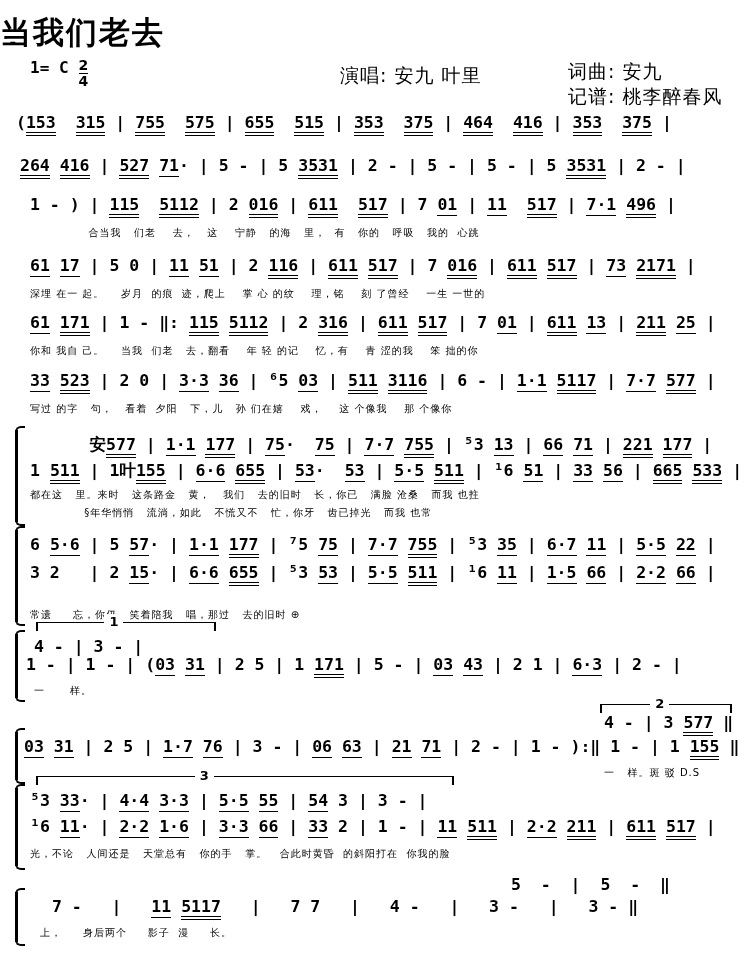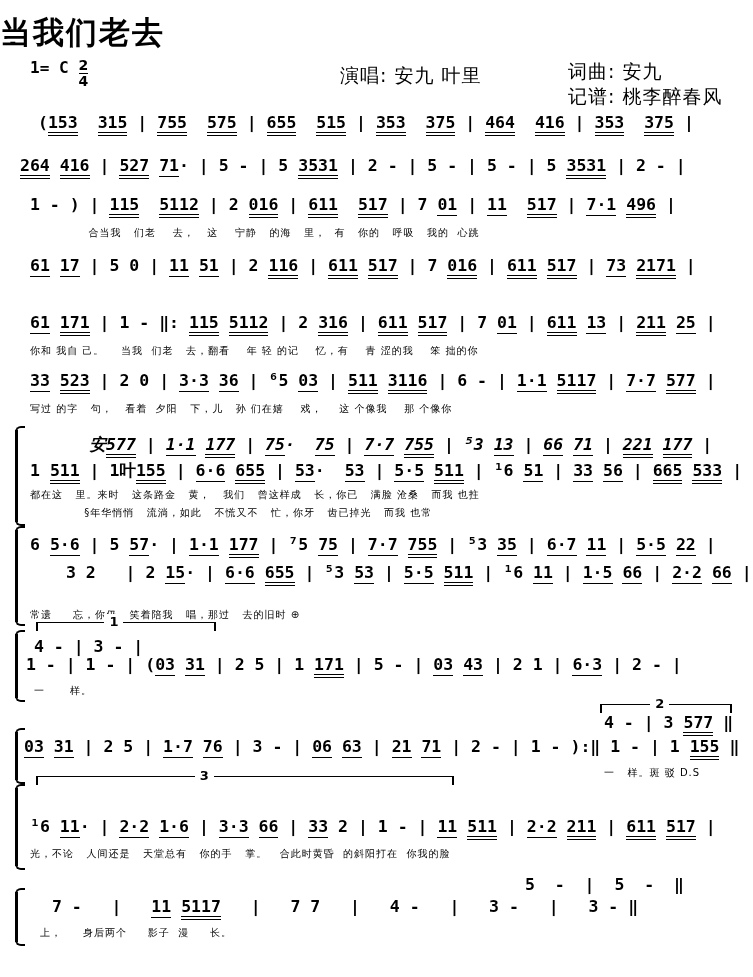--- a/index.html
+++ b/index.html
@@ -31,41 +31,41 @@
 
   .volta{position:absolute;border-top:1.6px solid #000;height:12px;}
   .volta::before,.volta::after{content:"";position:absolute;top:-1px;width:1.6px;height:9px;background:#000;}
   .volta::before{left:0;}
   .volta::after{right:0;}
   .volta .vnum{position:absolute;top:-9px;left:38%;background:#fff;padding:0 5px;
                font:bold 13px "DejaVu Sans",sans-serif;}
   .footer{position:absolute;left:28px;top:944px;font-size:15px;letter-spacing:0.5px;}
 
   
-  .s0{top:112px;left:16px;margin-left:22px;}
+  .s0{top:112px;left:16px;}
   .s1{top:155px;left:20px;}
   .s2n{top:194px;left:30px;}  .s2l{top:224px;left:30px;}
   .s3n{top:255px;left:30px;}  .s3l{top:285px;left:30px;}
   .s4n{top:312px;left:30px;}  .s4l{top:342px;left:30px;}
   .s5n{top:370px;left:30px;}  .s5l{top:400px;left:30px;}
-  .s6br{top:430px;height:92px;} .s6u{top:434px;left:30px;font-style:italic;} .s6d{top:460px;left:30px;}
+  .s6br{top:430px;height:92px;} .s6u{top:434px;left:30px;} .s6d{top:460px;left:30px;}
   .s6l1{top:486px;left:30px;}  .s6l2{top:504px;left:30px;}
-  .s7br{top:530px;height:92px;} .s7u{top:534px;left:30px;} .s7d{top:562px;left:30px;margin-left:36px;}
+  .s7br{top:530px;height:92px;} .s7u{top:534px;left:30px;} .s7d{top:562px;left:30px;}
   .s7l1{top:588px;left:30px;}  .s7l2{top:606px;left:30px;}
   .s8v{top:622px;left:36px;width:180px;}
   .s8br{top:634px;height:64px;} .s8u{top:636px;left:34px;} .s8d{top:654px;left:26px;}
   .s8l{top:682px;left:34px;}
   .s9v{top:704px;left:600px;width:132px;}
   .s9u{top:712px;left:604px;}
   .s9br{top:732px;height:48px;} .s9d{top:736px;left:24px;}
   .s9l{top:764px;left:604px;}
   .s10v{top:776px;left:36px;width:418px;}
   .s10br{top:788px;height:78px;} .s10u{top:790px;left:30px;} .s10d{top:816px;left:30px;}
   .s10l{top:845px;left:30px;}
-  .s11u{top:874px;left:525px;text-align:right;}
+  .s11u{top:874px;left:511px;text-align:right;}
   .s11br{top:892px;height:50px;} .s11d{top:896px;left:40px;margin-left:12px;}
   .s11l{top:924px;left:40px;}
 </style>
 </head>
 <body>
 
 <div class="page">
 
   <div class="margin-dash">-</div>
   <h1 class="title">当我们老去</h1>
@@ -78,31 +78,32 @@
   <div class="credit composer">词曲: 安九</div>
   <div class="credit transcriber">记谱: 桃李醉春风</div>
 
   <div class="notes s0">(<span class="beam beam2">153</span>  <span class="beam beam2">315</span> | <span class="beam beam2">755</span>  <span class="beam beam2">575</span> | <span class="beam beam2">655</span>  <span class="beam beam2">515</span> | <span class="beam beam2">353</span>  <span class="beam beam2">375</span> | <span class="beam beam2">464</span>  <span class="beam beam2">416</span> | <span class="beam beam2">353</span>  <span class="beam beam2">375</span> |</div>
   <div class="notes s1"><span class="beam beam2">264</span> <span class="beam beam2">416</span> | <span class="beam beam2">527</span> <span class="beam">71</span>· | 5 - | 5 <span class="beam beam2">3531</span> | 2 - | 5 - | 5 - | 5 <span class="beam beam2">3531</span> | 2 - |</div>
 
   <div class="notes s2n">1 - ) | <span class="beam beam2">115</span>  <span class="beam beam2">5112</span> | 2 <span class="beam beam2">016</span> | <span class="beam beam2">611</span>  <span class="beam beam2">517</span> | 7 <span class="beam">01</span> | <span class="beam">11</span>  <span class="beam beam2">517</span> | <span class="beam">7·1</span> <span class="beam beam2">496</span> |</div>
   <div class="lyr s2l">              合当我   们老    去，   这    宁静   的海   里，  有   你的   呼吸   我的  心跳</div>
 
   <div class="notes s3n"><span class="beam">61</span> <span class="beam">17</span> | 5 0 | <span class="beam">11</span> <span class="beam">51</span> | 2 <span class="beam beam2">116</span> | <span class="beam beam2">611</span> <span class="beam beam2">517</span> | 7 <span class="beam beam2">016</span> | <span class="beam beam2">611</span> <span class="beam beam2">517</span> | <span class="beam">73</span> <span class="beam beam2">2171</span> |</div>
+  <div class="lyr s3l">深埋 在一 起。    岁月  的痕  迹，爬上    掌 心 的纹    理，铭    刻 了曾经    一生 一世的</div>
 
   <div class="notes s4n"><span class="beam">61</span> <span class="beam beam2">171</span> | 1 - ‖: <span class="beam beam2">115</span> <span class="beam beam2">5112</span> | 2 <span class="beam beam2">316</span> | <span class="beam beam2">611</span> <span class="beam beam2">517</span> | 7 <span class="beam">01</span> | <span class="beam beam2">611</span> <span class="beam">13</span> | <span class="beam beam2">211</span> <span class="beam">25</span> |</div>
   <div class="lyr s4l">你和 我自 己。    当我  们老   去，翻看    年 轻 的记    忆，有    青 涩的我    笨 拙的你</div>
 
   <div class="notes s5n"><span class="beam">33</span> <span class="beam beam2">523</span> | 2 0 | <span class="beam">3·3</span> <span class="beam">36</span> | ⁶5 <span class="beam">03</span> | <span class="beam beam2">511</span> <span class="beam beam2">3116</span> | 6 - | <span class="beam">1·1</span> <span class="beam beam2">5117</span> | <span class="beam">7·7</span> <span class="beam beam2">577</span> |</div>
   <div class="lyr s5l">写过 的字   句，   看着  夕阳   下，儿   孙 们在嬉    戏，    这 个像我    那 个像你</div>
 
   <div class="brace s6br"></div>
   <div class="notes s6u">      安<span class="beam beam2">577</span> | <span class="beam">1·1</span> <span class="beam beam2">177</span> | <span class="beam">75</span>·  <span class="beam">75</span> | <span class="beam">7·7</span> <span class="beam beam2">755</span> | ⁵3 <span class="beam">13</span> | <span class="beam">66</span> <span class="beam">71</span> | <span class="beam beam2">221</span> <span class="beam beam2">177</span> |</div>
   <div class="notes s6d">1 <span class="beam beam2">511</span> | 1叶<span class="beam beam2">155</span> | <span class="beam">6·6</span> <span class="beam beam2">655</span> | <span class="beam">53</span>·  <span class="beam">53</span> | <span class="beam">5·5</span> <span class="beam beam2">511</span> | ¹6 <span class="beam">51</span> | <span class="beam">33</span> <span class="beam">56</span> | <span class="beam beam2">665</span> <span class="beam beam2">533</span> |</div>
-  <div class="lyr s6l1">都在这   里。来时   这条路金   黄，   我们   曾这样成   长，你已   满脸 沧桑   而我 也拄</div>
+  <div class="lyr s6l1">都在这   里。来时   这条路金   黄，   我们   去的旧时   长，你已   满脸 沧桑   而我 也拄</div>
   <div class="lyr s6l2">             §年华悄悄   流淌，如此   不慌又不   忙，你牙   齿已掉光   而我 也常</div>
 
   <div class="brace s7br"></div>
   <div class="notes s7u">6 <span class="beam">5·6</span> | 5 <span class="beam">57</span>· | <span class="beam">1·1</span> <span class="beam beam2">177</span> | ⁷5 <span class="beam">75</span> | <span class="beam">7·7</span> <span class="beam beam2">755</span> | ⁵3 <span class="beam">35</span> | <span class="beam">6·7</span> <span class="beam">11</span> | <span class="beam">5·5</span> <span class="beam">22</span> |</div>
   <div class="notes s7d">3 2   | 2 <span class="beam">15</span>· | <span class="beam">6·6</span> <span class="beam beam2">655</span> | ⁵3 <span class="beam">53</span> | <span class="beam">5·5</span> <span class="beam beam2">511</span> | ¹6 <span class="beam">11</span> | <span class="beam">1·5</span> <span class="beam">66</span> | <span class="beam">2·2</span> <span class="beam">66</span> |</div>
   <div class="lyr s7l2">常遗     忘，你仍   笑着陪我   唱，那过   去的旧时 ⊕</div>
 
   <div class="volta s8v">
     <span class="vnum">1</span>
   </div>
@@ -116,20 +117,21 @@
   </div>
   <div class="notes s9u">4 - | 3 <span class="beam beam2">577</span> ‖</div>
   <div class="brace s9br"></div>
   <div class="notes s9d"><span class="beam">03</span> <span class="beam">31</span> | 2 5 | <span class="beam">1·7</span> <span class="beam">76</span> | 3 - | <span class="beam">06</span> <span class="beam">63</span> | <span class="beam">21</span> <span class="beam">71</span> | 2 - | 1 - ):‖ 1 - | 1 <span class="beam beam2">155</span> ‖</div>
   <div class="lyr s9l">一   样。斑 驳 D.S</div>
 
   <div class="volta s10v">
     <span class="vnum">3</span>
   </div>
   <div class="brace s10br"></div>
+  <div class="notes s10u">⁵3 <span class="beam">33</span>· | <span class="beam">4·4</span> <span class="beam">3·3</span> | <span class="beam">5·5</span> <span class="beam">55</span> | <span class="beam">54</span> 3 | 3 - |</div>
   <div class="notes s10d">¹6 <span class="beam">11</span>· | <span class="beam">2·2</span> <span class="beam">1·6</span> | <span class="beam">3·3</span> <span class="beam">66</span> | <span class="beam">33</span> 2 | 1 - | <span class="beam">11</span> <span class="beam beam2">511</span> | <span class="beam">2·2</span> <span class="beam beam2">211</span> | <span class="beam beam2">611</span> <span class="beam beam2">517</span> |</div>
   <div class="lyr s10l">光，不论   人间还是   天堂总有   你的手   掌。   合此时黄昏  的斜阳打在  你我的脸</div>
 
   <div class="notes s11u">5  -  |  5  -  ‖</div>
   <div class="brace s11br"></div>
   <div class="notes s11d">7 -   |   <span class="beam">11</span> <span class="beam beam2">5117</span>   |   7 7   |   4 -   |   3 -   |   3 - ‖</div>
   <div class="lyr s11l">上，     身后两个     影子  漫     长。</div>
 
 </div>
 

